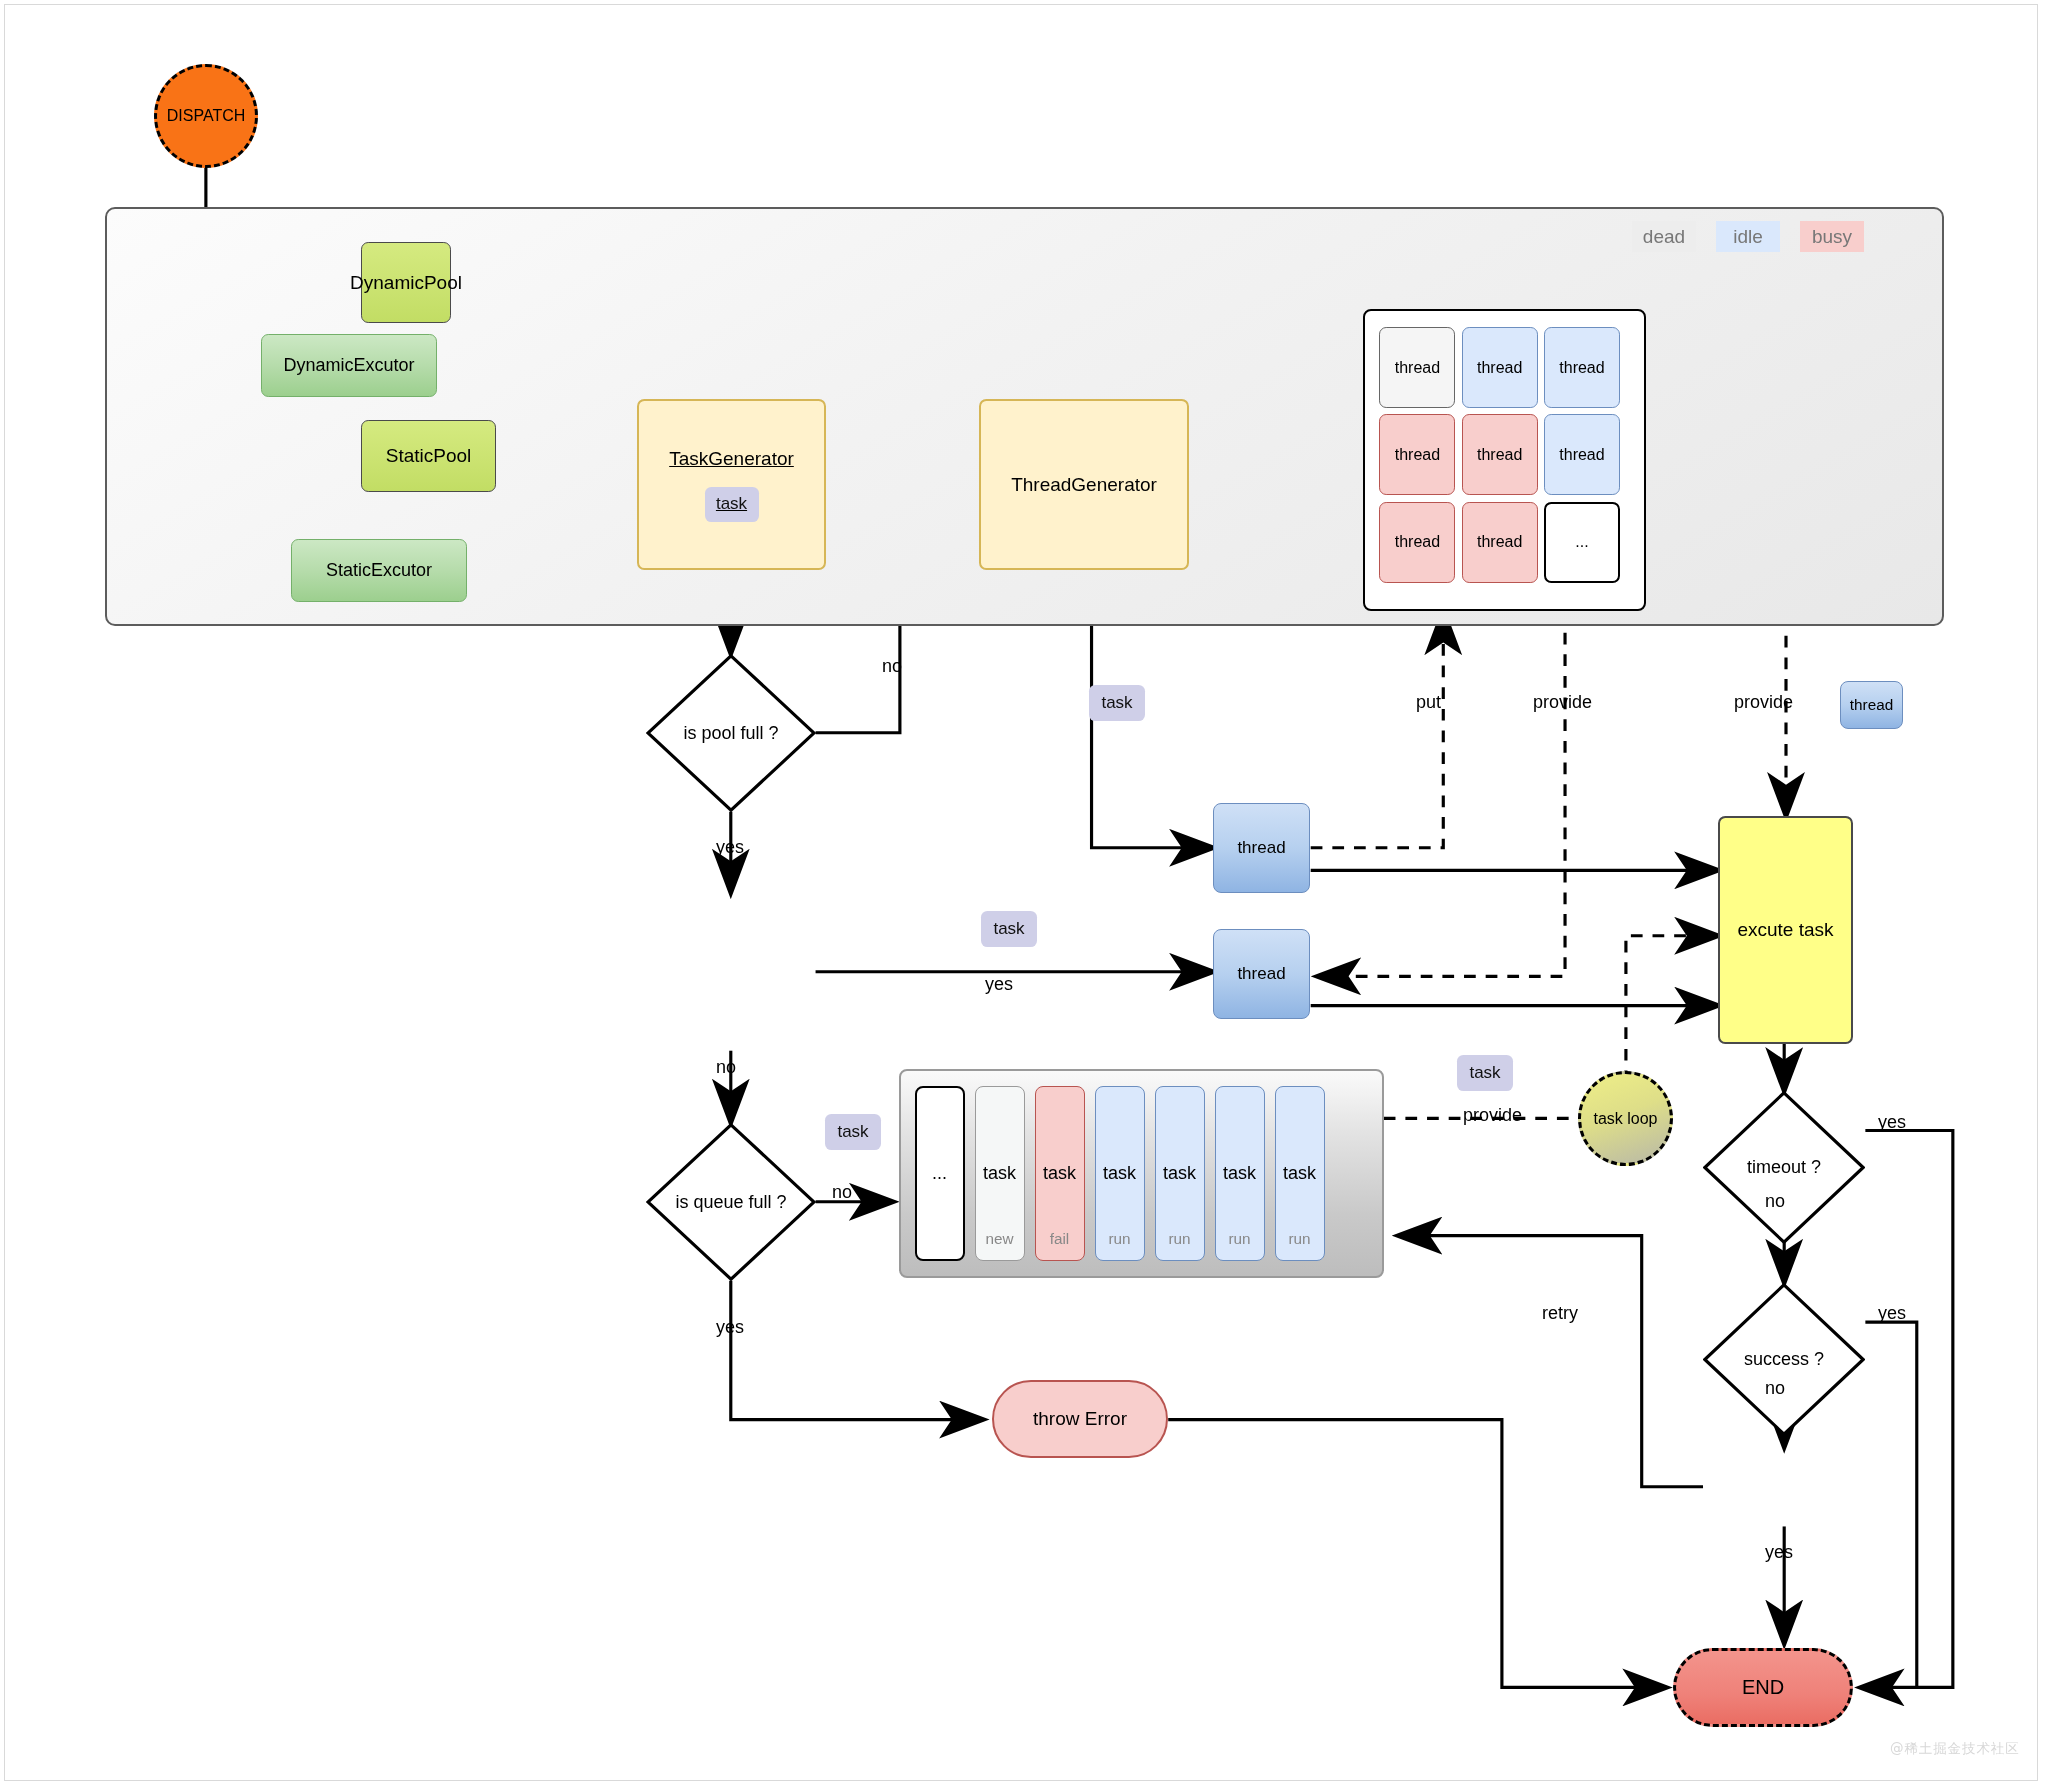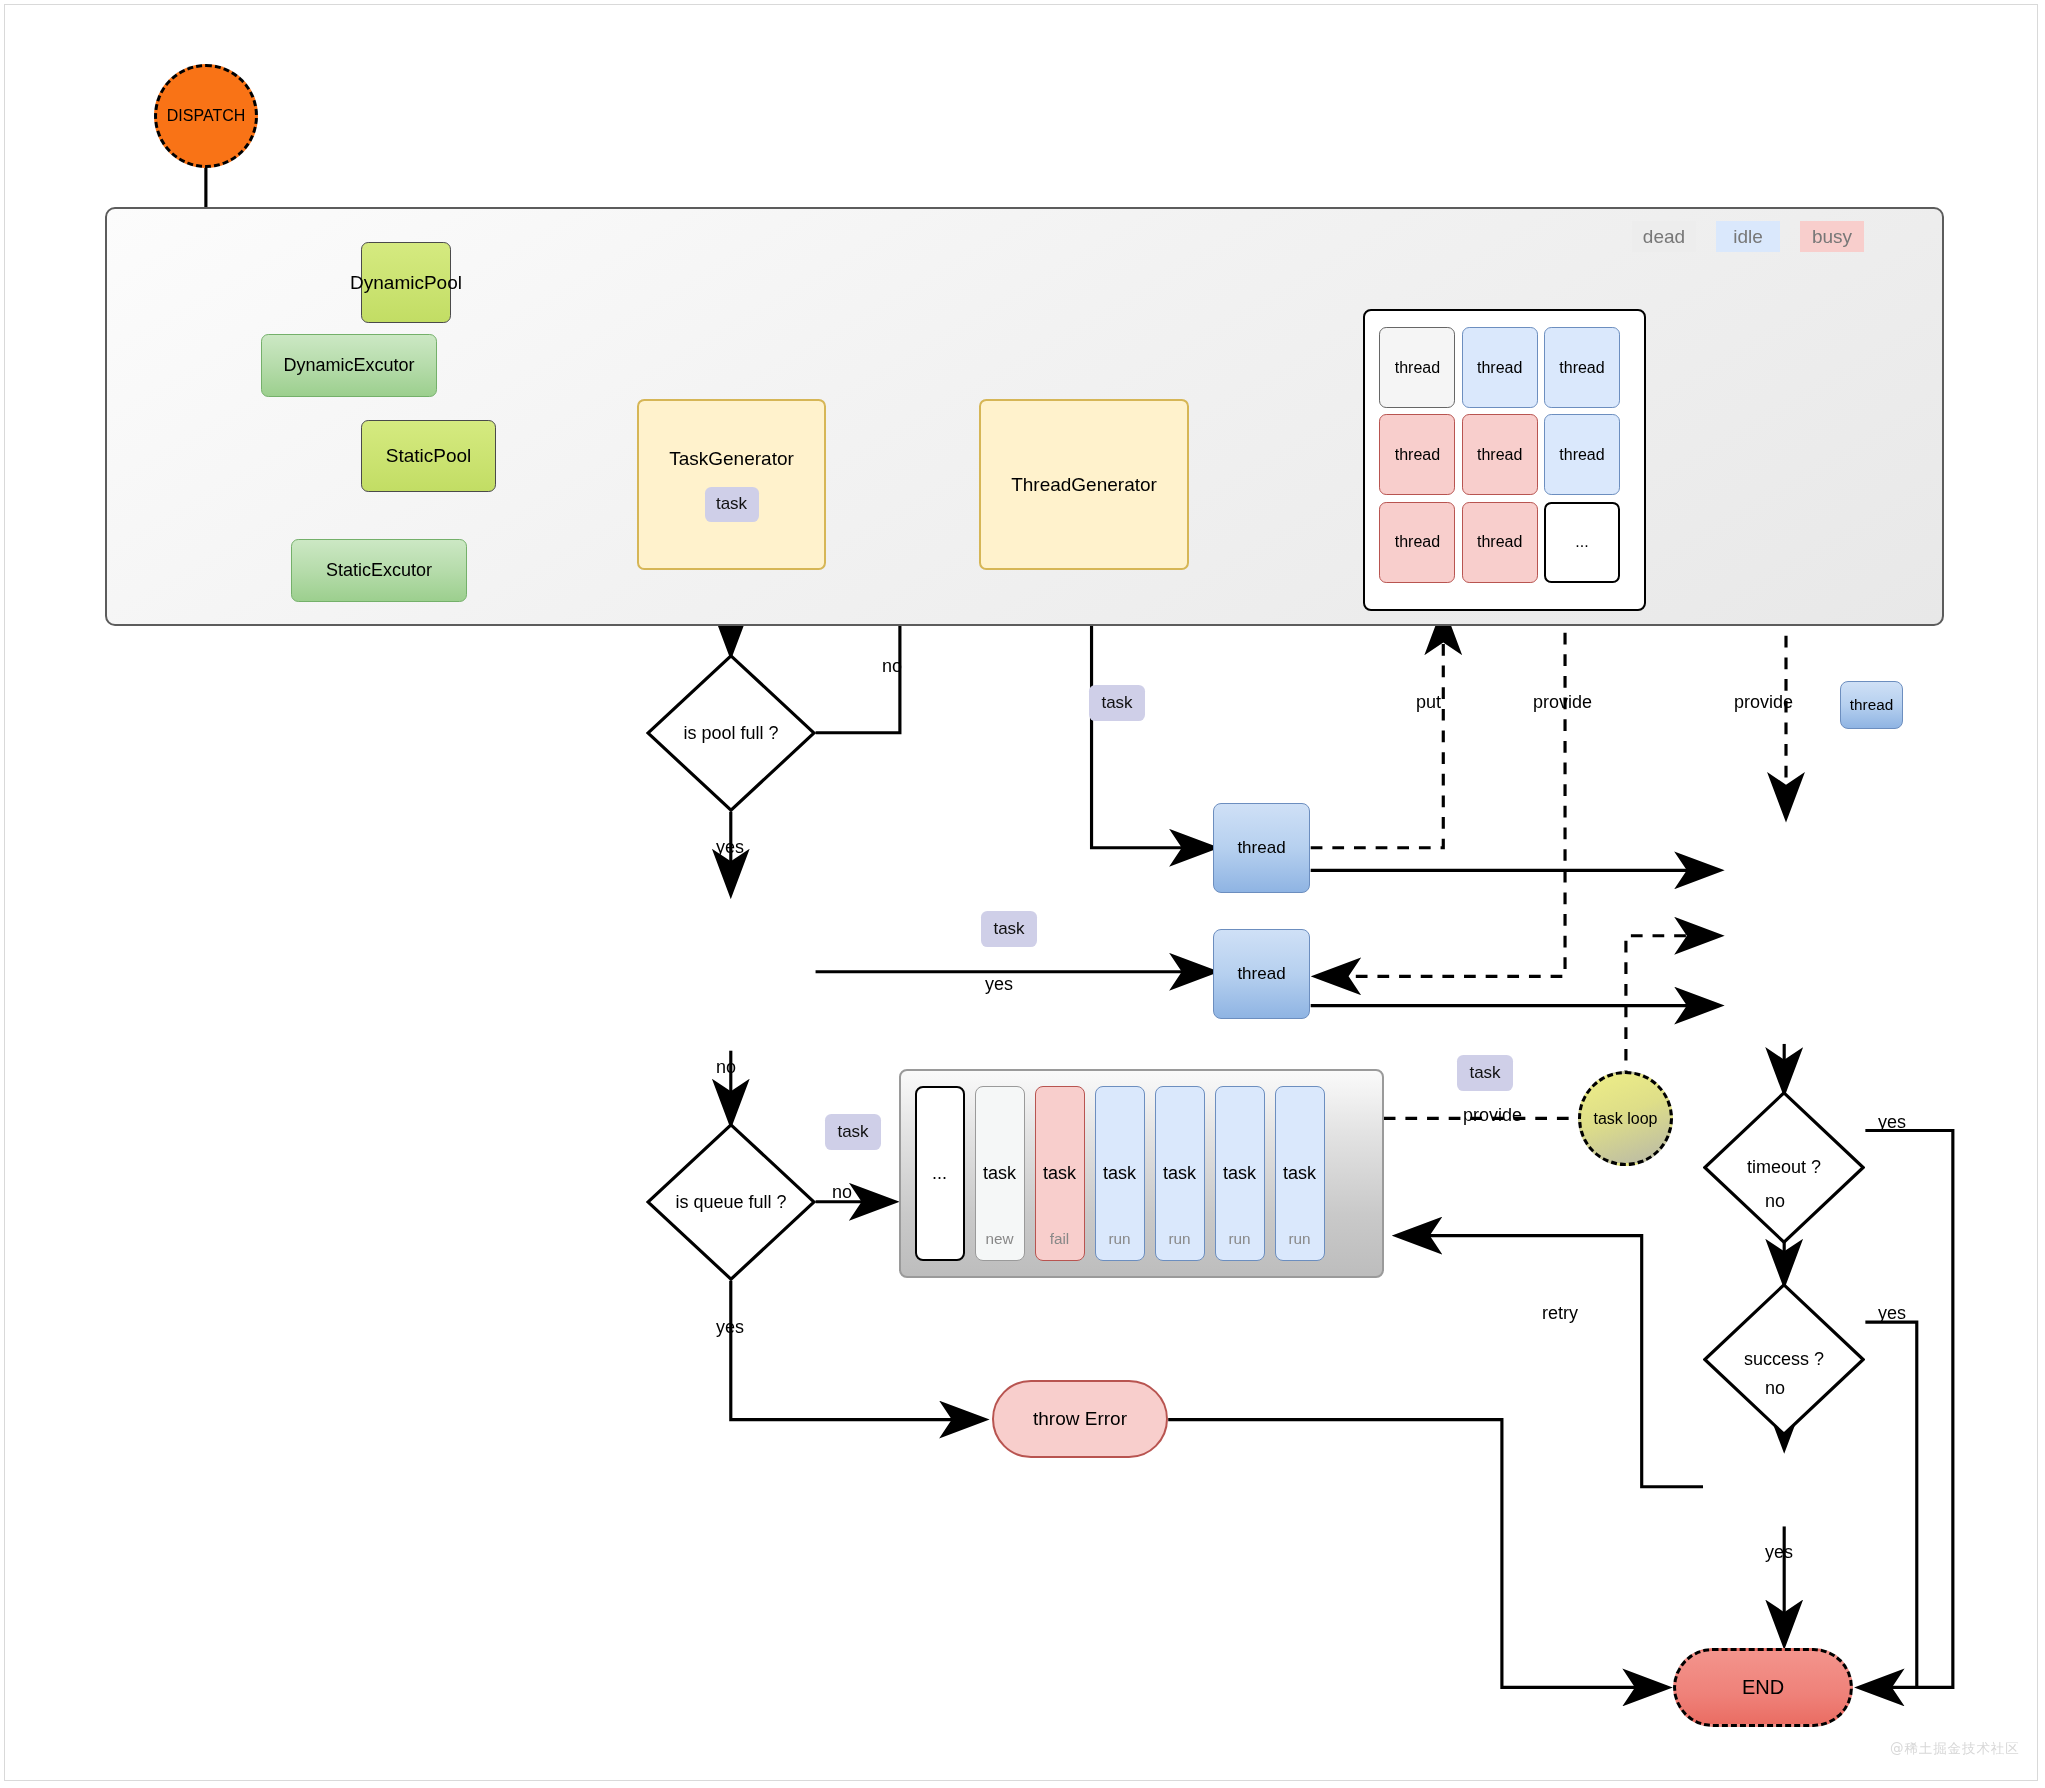--- a/index.html
+++ b/index.html
@@ -207,21 +207,21 @@
   <div class="node excutor" style="left:261px;top:334px;width:176px;height:63px;">
     <span>DynamicExcutor</span>
   </div>
   <div class="node pool" style="left:361px;top:420px;width:135px;height:72px;">
     <span>StaticPool</span>
   </div>
   <div class="node excutor" style="left:261px;top:539px;width:176px;height:63px;margin-left:30px;">
     <span>StaticExcutor</span>
   </div>
 
-  <div class="node generator" style="left:637px;top:399px;width:189px;height:171px;">
+  <div class="node generator" style="left:637px;top:399px;width:189px;height:171px;text-decoration:underline;">
     <span>TaskGenerator</span>
     <span class="task-chip" style="width:54px;height:35px;">task</span>
   </div>
   <div class="node generator" style="left:979px;top:399px;width:210px;height:171px;">
     <span>ThreadGenerator</span>
   </div>
 
   <div class="pool-card">
     <div class="tgrid">
       <div class="tcell dead">
@@ -284,20 +284,23 @@
   </div>
 
 
   <div class="node thread-big" style="left:1213px;top:803px;width:97px;height:90px;">
     <span>thread</span>
   </div>
   <div class="node thread-big" style="left:1213px;top:929px;width:97px;height:90px;">
     <span>thread</span>
   </div>
 
+  <div class="node exec-task" style="left:1718px;top:816px;width:135px;height:228px;">
+    <span>excute task</span>
+  </div>
 
   <div class="ellipse task-loop">
     <span>task loop</span>
   </div>
 
   <div class="ellipse throw-err">
     <span>throw Error</span>
   </div>
 
   <div class="ellipse end-node">

